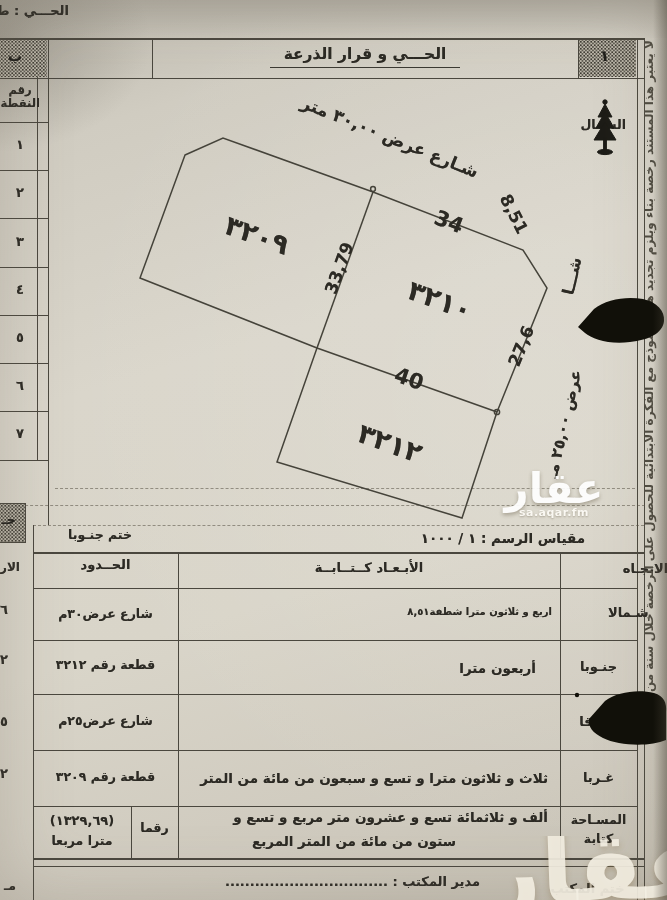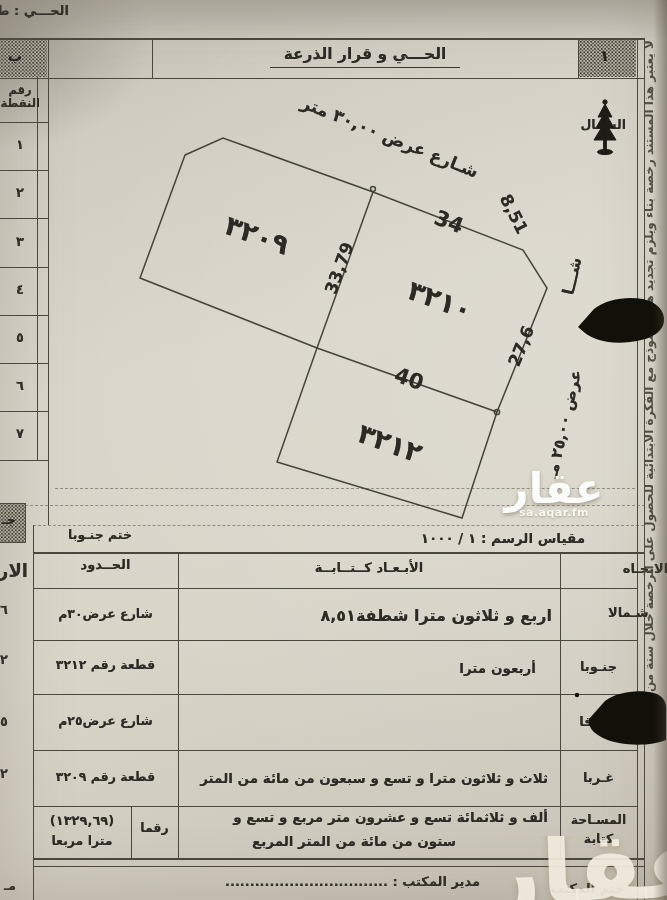--- a/index.html
+++ b/index.html
@@ -131,28 +131,28 @@
   <div class="lbl txt rtl ctr" style="left:572px;top:276px;font-size:16px;transform:translate(-50%,-50%) rotate(-77deg);">شـــا</div>
   <div class="lbl txt rtl ctr" style="left:564px;top:424px;font-size:15.5px;transform:translate(-50%,-50%) rotate(-77deg);">عرض ٢٥,٠٠ مـ</div>
 
   <div class="abs txt rtl" style="left:50px;top:527px;width:100px;text-align:center;font-size:12.5px;">ختم جنـوبا</div>
   <div class="abs txt rtl" style="left:370px;top:530px;width:215px;text-align:right;font-size:13.5px;">مقياس الرسم : ١ / ١٠٠٠</div>
 
   <div class="abs txt rtl" style="left:560px;top:561px;width:77px;text-align:center;font-size:13px;padding-left:47px;">الاتجـاه</div>
   <div class="abs txt rtl" style="left:178px;top:560px;width:382px;text-align:center;font-size:13px;">الأبـعـاد كــتــابــة</div>
   <div class="abs txt rtl" style="left:33px;top:557px;width:145px;text-align:center;font-size:13px;">الحــدود</div>
 
-  <div class="abs txt rtl" style="left:0;top:560px;width:28px;text-align:left;font-size:18px;">الار</div>
+  <div class="abs txt rtl" style="left:0;top:560px;width:28px;text-align:left;font-size:12px;">الار</div>
   <div class="abs txt" style="left:0;top:602px;width:16px;font-size:13px;">٦</div>
   <div class="abs txt" style="left:0;top:652px;width:16px;font-size:13px;">٢</div>
   <div class="abs txt" style="left:0;top:714px;width:16px;font-size:13px;">٥</div>
   <div class="abs txt" style="left:0;top:766px;width:16px;font-size:13px;">٢</div>
 
   <div class="abs txt rtl" style="left:560px;top:605px;width:77px;text-align:left;font-size:13px;padding-left:48px;">شـمالا</div>
-  <div class="abs txt rtl" style="left:178px;top:606px;width:374px;text-align:right;font-size:16px;">اربع و ثلاثون مترا شطفة٨,٥١</div>
+  <div class="abs txt rtl" style="left:178px;top:606px;width:374px;text-align:right;font-size:10px;">اربع و ثلاثون مترا شطفة٨,٥١</div>
   <div class="abs txt rtl" style="left:33px;top:606px;width:145px;text-align:center;font-size:12.5px;">شارع عرض٣٠م</div>
 
   <div class="abs txt rtl" style="left:560px;top:659px;width:77px;text-align:center;font-size:13px;">جنـوبا</div>
   <div class="abs txt rtl" style="left:178px;top:660px;width:358px;text-align:right;font-size:13.5px;">أربعون مترا</div>
   <div class="abs txt rtl" style="left:33px;top:657px;width:145px;text-align:center;font-size:12.5px;">قطعة رقم ٣٢١٢</div>
 
   <div class="abs txt rtl" style="left:560px;top:714px;width:77px;text-align:center;font-size:13px;">شـرقا</div>
   <div class="abs txt rtl" style="left:33px;top:713px;width:145px;text-align:center;font-size:12.5px;">شارع عرض٢٥م</div>
 
   <div class="abs txt rtl" style="left:560px;top:770px;width:77px;text-align:center;font-size:13px;">غـربا</div>

